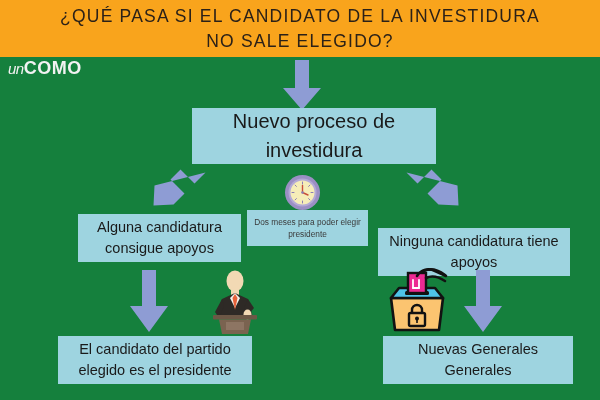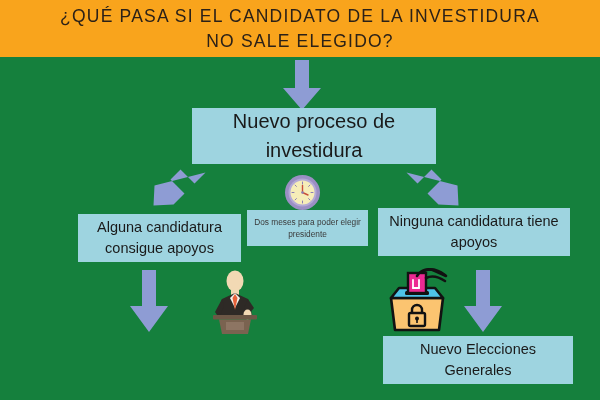--- a/index.html
+++ b/index.html
@@ -79,21 +79,21 @@
   #box-left-mid {
     left: 78px;
     top: 214px;
     width: 163px;
     height: 48px;
     font-size: 14.5px;
     padding: 0 12px;
   }
   #box-right-mid {
     left: 378px;
-    top: 208px;
+    top: 228px;
     width: 192px;
     height: 48px;
     font-size: 14.5px;
     padding: 0 4px;
   }
   #box-left-bottom {
     left: 58px;
     top: 336px;
     width: 194px;
     height: 48px;
@@ -129,20 +129,21 @@
 </style>
 </head>
 <body>
 
 <div id="infographic">
 
   <div class="header-bar"></div>
   <div class="header-title">¿QUÉ PASA SI EL CANDIDATO DE LA INVESTIDURA
 NO SALE ELEGIDO?</div>
 
+  <div class="logo"><span class="un">un</span><span>COMO</span></div>
 
   <div class="arrow" style="left:281px; top:60px;">
     <svg width="42" height="50" viewBox="0 0 42 50" aria-hidden="true">
       <polygon points="14,0 28,0 28,28 40,28 21,50 2,28 14,28" fill="#8e9cd4"></polygon>
     </svg>
   </div>
 
   <div class="box" id="box-root">Nuevo proceso de
 investidura</div>
 
@@ -244,16 +245,18 @@
       <path d="M41 5 C47 2, 55 4, 62 9" fill="none" stroke="#121212" stroke-width="2.6" stroke-linecap="round"></path>
       <path d="M43 12 C49 9, 56 11, 62 15" fill="none" stroke="#121212" stroke-width="2.6" stroke-linecap="round"></path>
 
       <path d="M29 48 v-4 a5 5 0 0 1 10 0 v4" fill="none" stroke="#121212" stroke-width="2.4"></path>
       <rect x="26" y="47" width="16" height="13" rx="1.5" fill="none" stroke="#121212" stroke-width="2.4"></rect>
       <circle cx="34" cy="52.5" r="2" fill="#121212"></circle>
       <rect x="33.2" y="53" width="1.6" height="4" fill="#121212"></rect>
     </svg>
   </div>
 
-  <div class="box" id="box-right-bottom">Nuevo Elecciones
+  <div class="box" id="box-left-bottom">El candidato del partido
+elegido es el presidente</div>
+  <div class="box" id="box-right-bottom">Nuevas Generales
 Generales</div>
 
 </div>
 
 </body></html>

